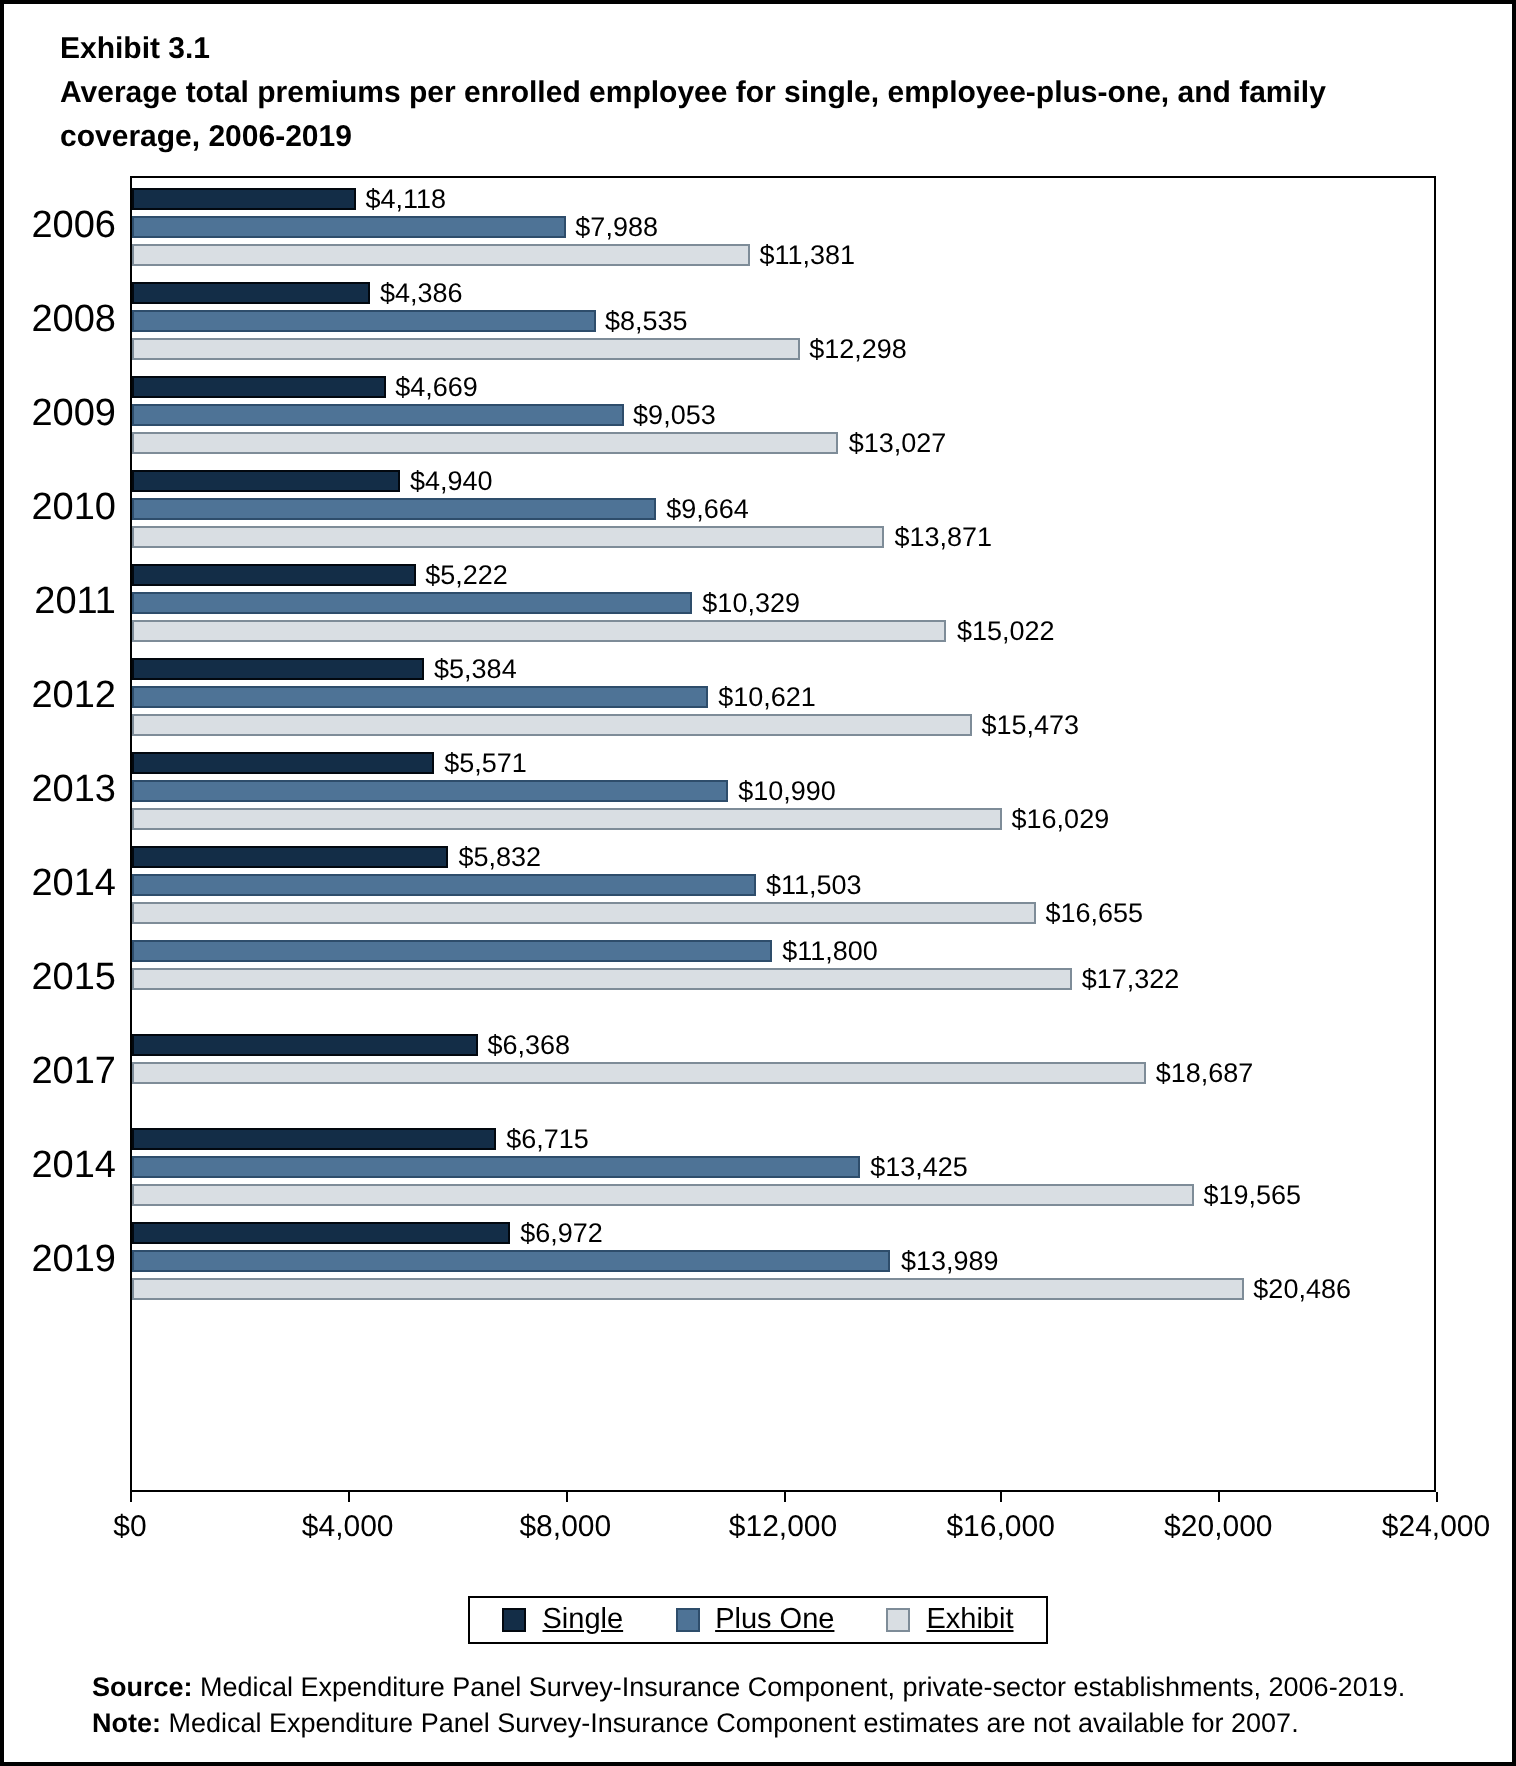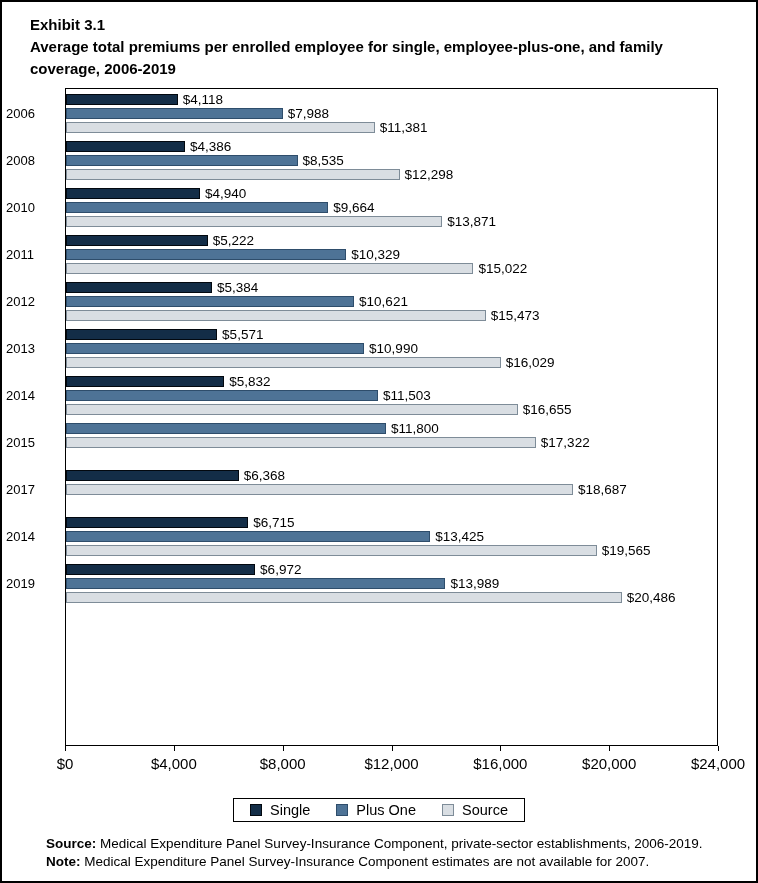--- a/index.html
+++ b/index.html
@@ -36,22 +36,22 @@
     position: relative;
     height: 47px;
     padding-top: 5px;
   }
   .year-label {
     position: absolute;
     left: -60px;
     top: 50%;
     transform: translateY(-50%);
     width: 52px;
-    text-align: left;
-    font-size: 13px;
+    text-align: right;
+    font-size: 19px;
     line-height: 15px;
   }
   .bar-line {
     display: flex;
     align-items: center;
     height: 11px;
     margin-bottom: 3px;
   }
   .bar {
     height: 11px;
@@ -90,21 +90,21 @@
   }
   .legend-box {
     display: flex;
     align-items: center;
     gap: 26px;
     border: 1.5px solid #000;
     background: #fff;
     padding: 3px 16px;
     height: 24px;
   }
-  .legend-item { display: flex; align-items: center; gap: 8px; }
+  .legend-item { display: flex; align-items: center; gap: 8px; text-decoration: underline; }
   .legend-swatch { width: 12px; height: 12px; border: 1px solid #000; }
   .legend-label { font-size: 14.5px; line-height: 14px; }
   .footer {
     margin: 13px 18px 0 44px;
     font-size: 13.5px;
     line-height: 17.5px;
   }
   .footer b { font-weight: bold; }
 </style>
 </head>
@@ -139,20 +139,35 @@
             <div class="bar" style="width: 18.275%; background: rgb(19, 45, 71); border-color: rgb(2, 8, 15);"></div>
             <span class="bar-label">$4,386</span>
           </div>
           <div class="bar-line">
             <div class="bar" style="width: 35.5625%; background: rgb(78, 115, 150); border-color: rgb(46, 77, 107);"></div>
             <span class="bar-label">$8,535</span>
           </div>
           <div class="bar-line">
             <div class="bar" style="width: 51.2417%; background: rgb(217, 222, 227); border-color: rgb(126, 140, 152);"></div>
             <span class="bar-label">$12,298</span>
+          </div>
+        </div>
+        <div class="row">
+          <div class="year-label">2009</div>
+          <div class="bar-line">
+            <div class="bar" style="width: 19.4542%; background: rgb(19, 45, 71); border-color: rgb(2, 8, 15);"></div>
+            <span class="bar-label">$4,669</span>
+          </div>
+          <div class="bar-line">
+            <div class="bar" style="width: 37.7208%; background: rgb(78, 115, 150); border-color: rgb(46, 77, 107);"></div>
+            <span class="bar-label">$9,053</span>
+          </div>
+          <div class="bar-line">
+            <div class="bar" style="width: 54.2792%; background: rgb(217, 222, 227); border-color: rgb(126, 140, 152);"></div>
+            <span class="bar-label">$13,027</span>
           </div>
         </div>
         <div class="row">
           <div class="year-label">2010</div>
           <div class="bar-line">
             <div class="bar" style="width: 20.5833%; background: rgb(19, 45, 71); border-color: rgb(2, 8, 15);"></div>
             <span class="bar-label">$4,940</span>
           </div>
           <div class="bar-line">
             <div class="bar" style="width: 40.2667%; background: rgb(78, 115, 150); border-color: rgb(46, 77, 107);"></div>
@@ -299,21 +314,21 @@
         <div class="legend-item">
           <span class="legend-swatch" style="background: rgb(19, 45, 71); border-color: rgb(2, 8, 15);"></span>
           <span class="legend-label">Single</span>
         </div>
         <div class="legend-item">
           <span class="legend-swatch" style="background: rgb(78, 115, 150); border-color: rgb(46, 77, 107);"></span>
           <span class="legend-label">Plus One</span>
         </div>
         <div class="legend-item">
           <span class="legend-swatch" style="background: rgb(217, 222, 227); border-color: rgb(126, 140, 152);"></span>
-          <span class="legend-label">Source</span>
+          <span class="legend-label">Exhibit</span>
         </div>
       </div>
   </div>
 
   <div class="footer">
     <div><b>Source:</b><span> Medical Expenditure Panel Survey-Insurance Component, private-sector establishments, 2006-2019.</span></div>
     <div><b>Note:</b><span> Medical Expenditure Panel Survey-Insurance Component estimates are not available for 2007.</span></div>
   </div>
 </div>
 

